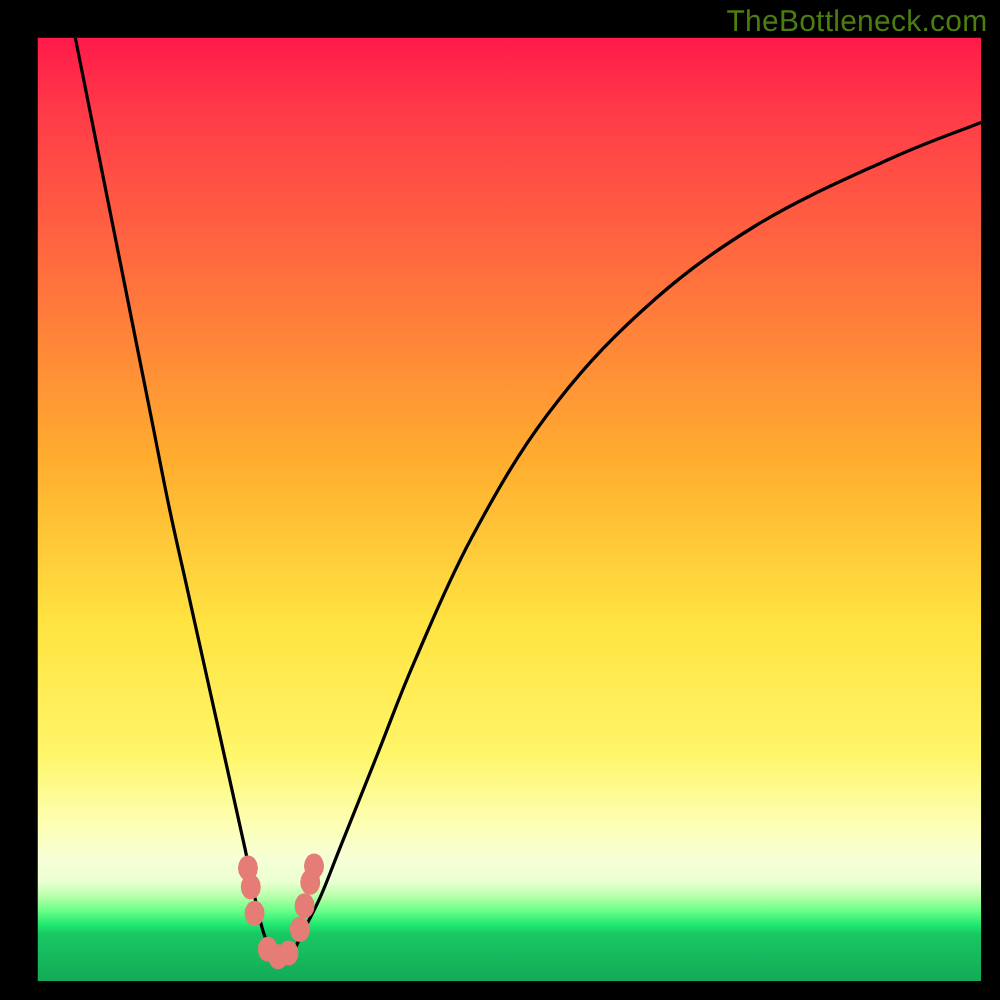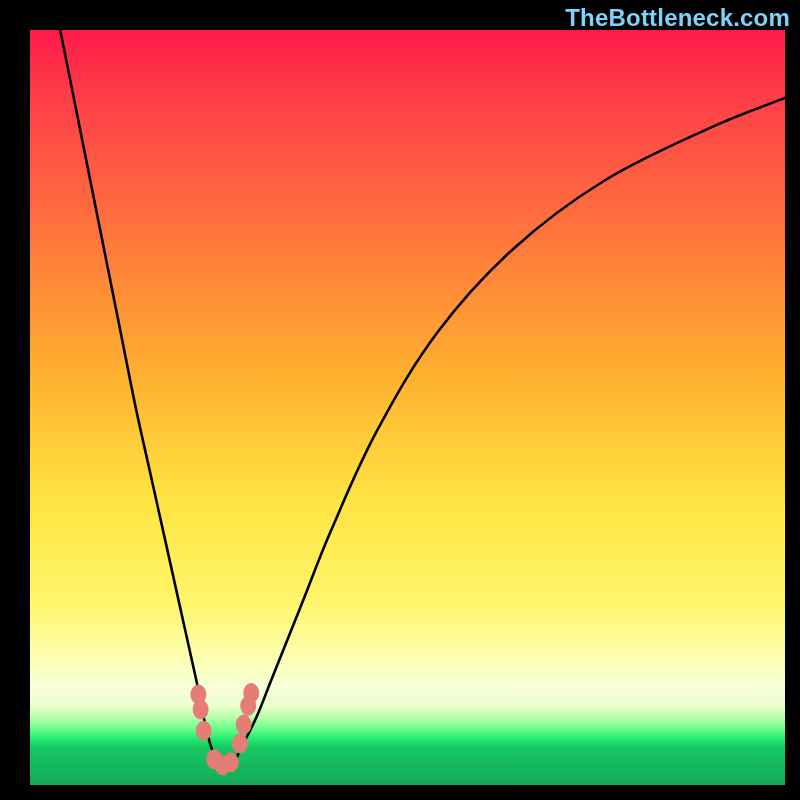--- a/index.html
+++ b/index.html
@@ -47,25 +47,24 @@
       #6bff8a 92.5%,
       #21e86f 94%,
       #18c862 95%,
       #14a958 100%
     );
   }
   .watermark {
     position: absolute;
     top: 4px;
     right: 10px;
-    color: #7dd3fc;
+    color: #4d7c0f;
     font-size: 24px;
     letter-spacing: 0.2px;
     user-select: none;
-    font-weight: bold;
   }
   svg.curve {
     position: absolute;
     left: 0;
     top: 0;
     width: 100%;
     height: 100%;
   }
   .curve path.line {
     fill: none;

